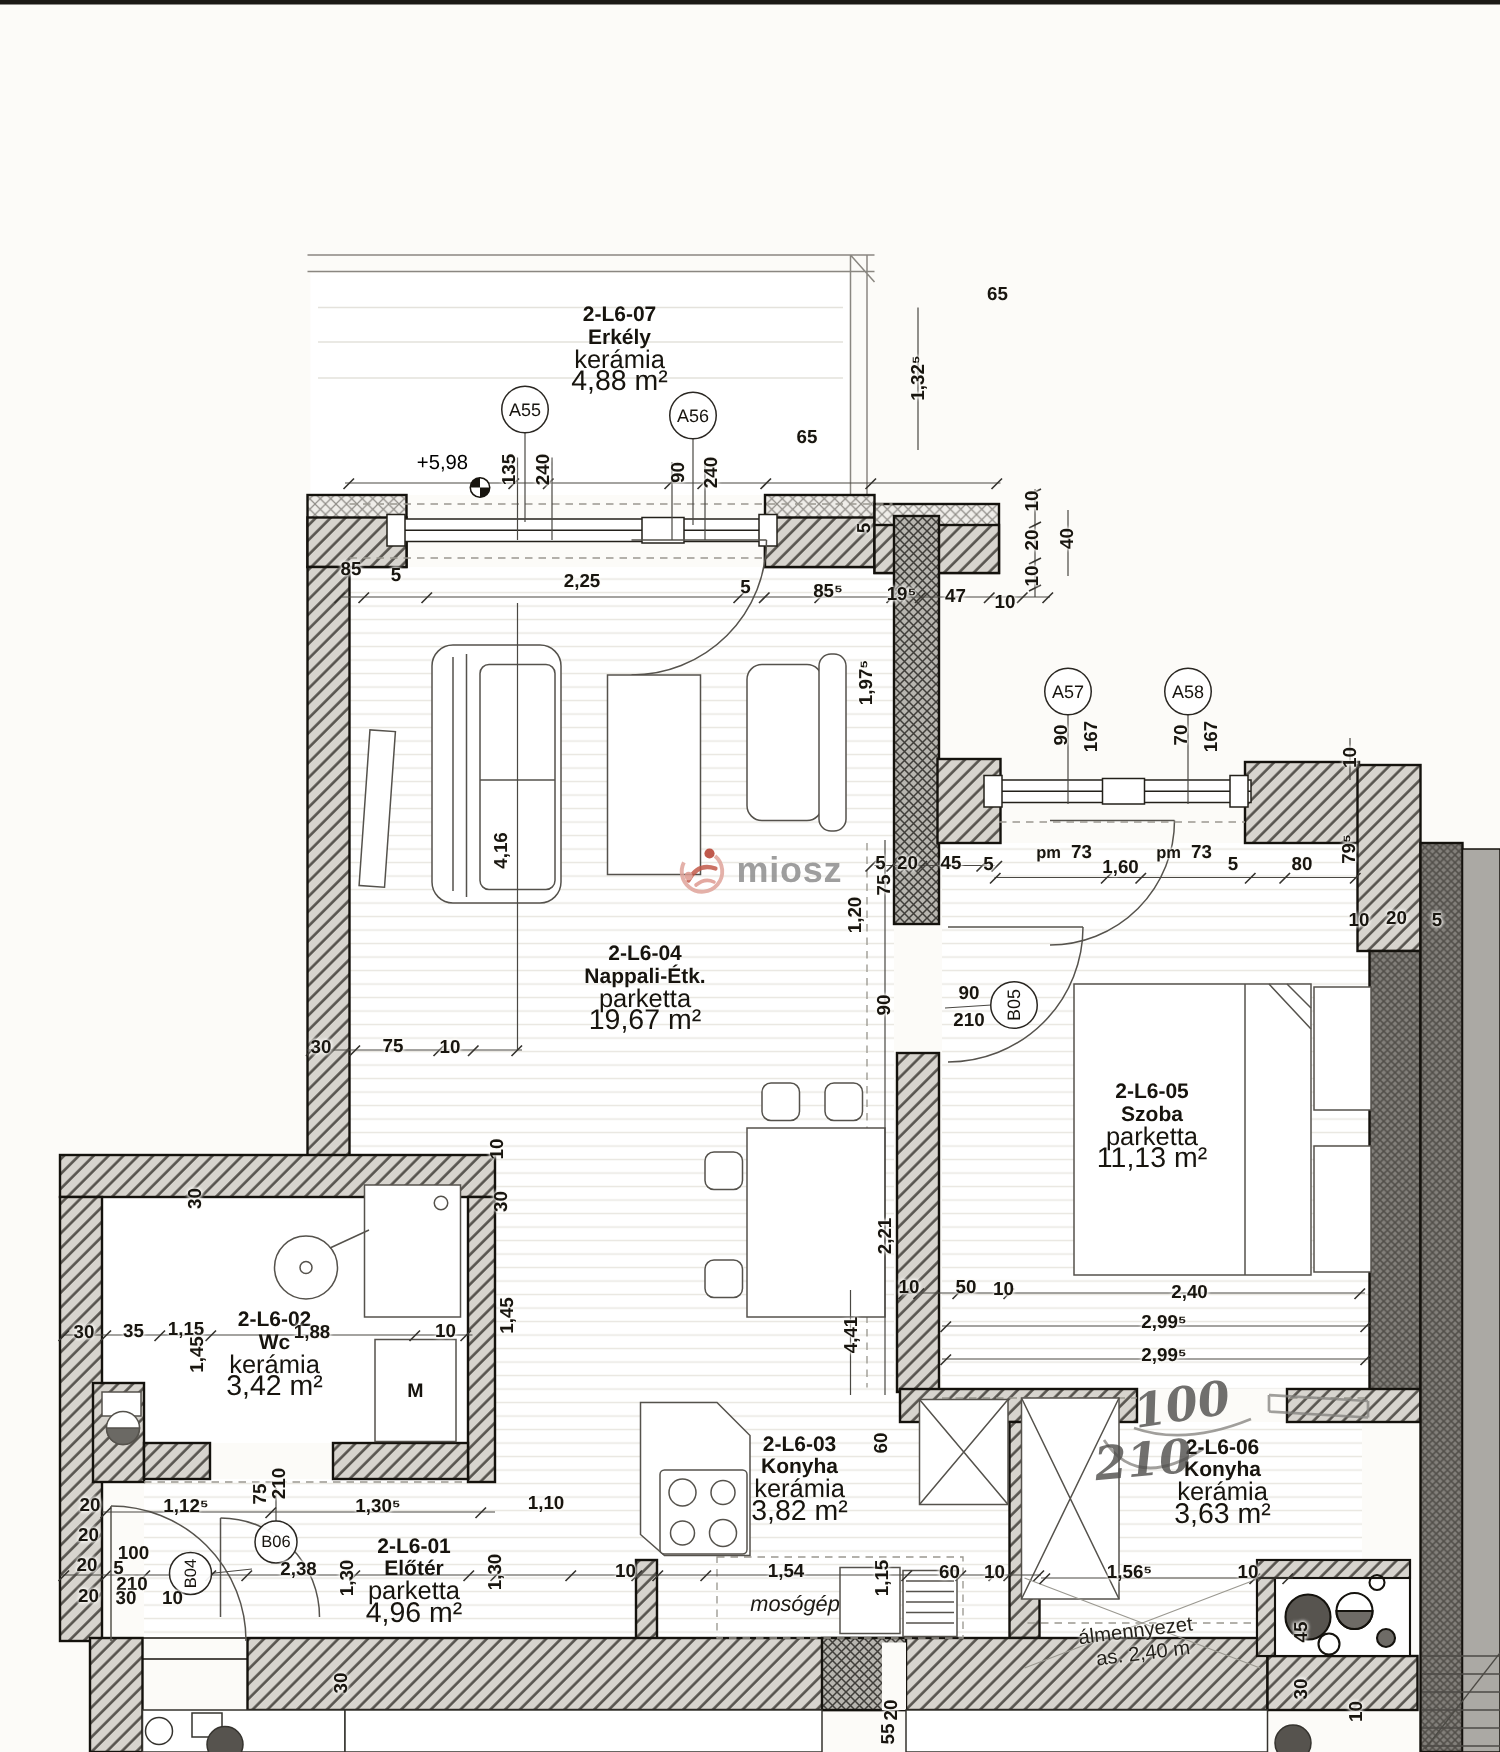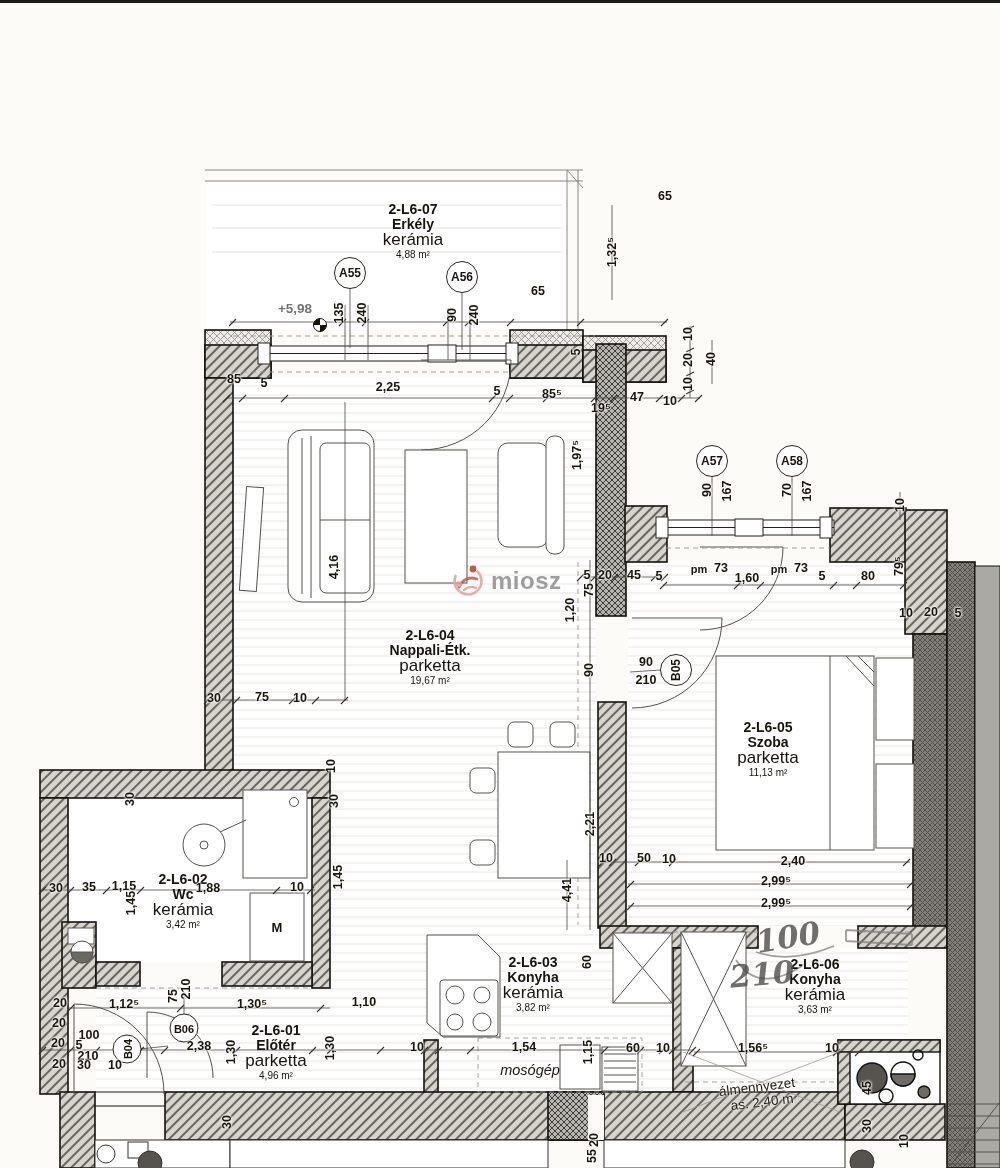--- a/index.html
+++ b/index.html
@@ -8,28 +8,28 @@
   svg.draw{position:absolute;left:0;top:0;}
   .dim{position:absolute;transform:translate(-50%,-50%);font-weight:bold;font-size:12.5px;
        color:#18150f;white-space:nowrap;letter-spacing:0;
        text-shadow:0 0 2px #fcfbf8,0 0 3px #fcfbf8,0 0 3px #fcfbf8;}
   .dim.v{transform:translate(-50%,-50%) rotate(-90deg);}
   .dim.sm{font-size:11px;}
   .room{position:absolute;transform:translate(-50%,0);text-align:center;color:#17140e;
         line-height:15px;white-space:nowrap;}
   .room .id,.room .nm{font-weight:bold;font-size:14px;}
   .room .fin{font-size:17px;}
-  .room .ar{font-size:10px;}
+  .room .ar{font-size:19px;}
   .marker{position:absolute;transform:translate(-50%,-50%);width:30px;height:30px;
         border:1.4px solid #2a2722;border-radius:50%;background:rgba(255,255,255,.93);
-        display:flex;align-items:center;justify-content:center;font-weight:bold;
+        display:flex;align-items:center;justify-content:center;font-weight:normal;
         font-size:12px;color:#17140e;}
   .marker.sm{width:27px;height:27px;font-size:11px;}
   .marker.rot{transform:translate(-50%,-50%) rotate(-90deg);}
-  .lvl{position:absolute;transform:translate(-50%,-50%);font-weight:bold;font-size:13.5px;color:#737373;}
+  .lvl{position:absolute;transform:translate(-50%,-50%);font-weight:normal;font-size:13.5px;color:#000000;}
   .m-label{position:absolute;transform:translate(-50%,-50%);font-weight:bold;font-size:13px;color:#17140e;}
   .note-i{position:absolute;transform:translate(-50%,-50%);font-style:italic;font-size:14.5px;color:#1b1812;}
   .note-t{position:absolute;transform:translate(-50%,-50%) rotate(-7deg);font-size:13.5px;color:#23201a;
         text-shadow:0 0 2px #fcfbf8,0 0 3px #fcfbf8;}
   .hand{position:absolute;transform:translate(-50%,-50%) rotate(-9deg);
         font-family:"DejaVu Serif",serif;font-style:italic;font-weight:bold;
         font-size:31px;color:#4e4d4b;opacity:.8;}
   .hand.h2{transform:translate(-50%,-50%) rotate(-5deg);}
   .wm{position:absolute;left:450px;top:563px;display:flex;align-items:center;gap:5px;opacity:.85;}
   .wm-text{font-weight:bold;font-size:24px;color:#8e8e8e;letter-spacing:.5px;}
@@ -337,21 +337,21 @@
 <span class="dim v" style="left:362px;top:313px">240</span>
 <span class="dim v" style="left:452px;top:315px">90</span>
 <span class="dim v" style="left:474px;top:315px">240</span>
 <span class="dim" style="left:538px;top:291px">65</span>
 <span class="dim v" style="left:612px;top:252px">1,32⁵</span>
 <span class="dim" style="left:234px;top:379px">85</span>
 <span class="dim" style="left:264px;top:383px">5</span>
 <span class="dim" style="left:388px;top:387px">2,25</span>
 <span class="dim" style="left:497px;top:391px">5</span>
 <span class="dim" style="left:552px;top:394px">85⁵</span>
-<span class="dim" style="left:601px;top:408px">19⁵</span>
+<span class="dim" style="left:601px;top:396px">19⁵</span>
 <span class="dim" style="left:637px;top:397px">47</span>
 <span class="dim" style="left:670px;top:401px">10</span>
 <span class="dim v" style="left:688px;top:334px">10</span>
 <span class="dim v" style="left:688px;top:360px">20</span>
 <span class="dim v" style="left:688px;top:384px">10</span>
 <span class="dim v" style="left:711px;top:359px">40</span>
 <span class="dim v" style="left:707px;top:490px">90</span>
 <span class="dim v" style="left:727px;top:491px">167</span>
 <span class="dim v" style="left:787px;top:490px">70</span>
 <span class="dim v" style="left:807px;top:491px">167</span>

